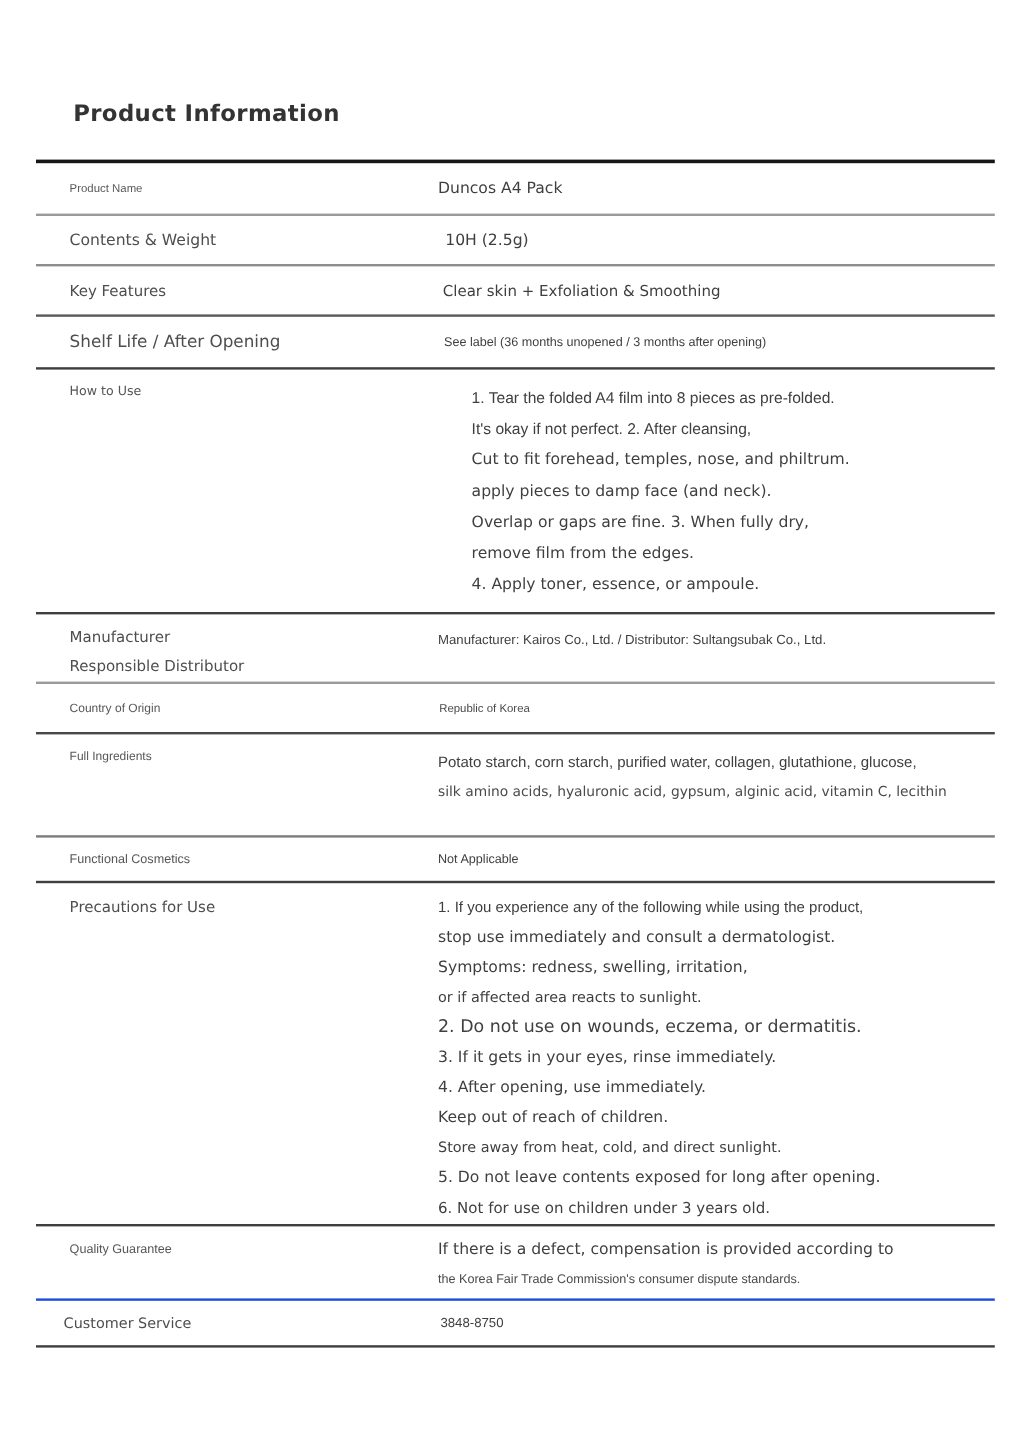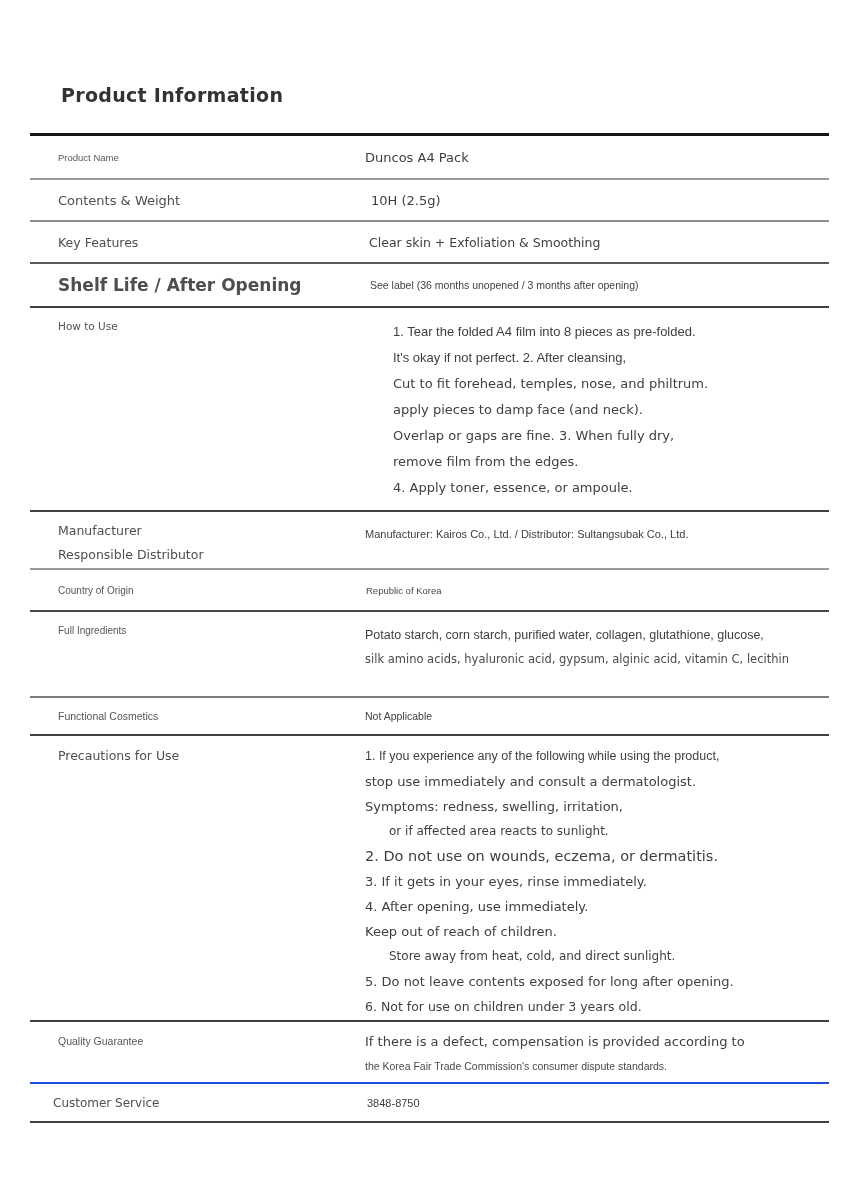--- a/index.html
+++ b/index.html
@@ -32,21 +32,21 @@
   .r2 .lbl { font-size:13px; }
   .r2 .val { font-size:13px; padding-left:6px; }
 
   
   .r3 { height:42px; border-bottom:2px solid #5a5a5a; }
   .r3 .lbl { font-size:12.5px; }
   .r3 .val { font-size:12.5px; padding-left:4px; }
 
   
   .r4 { height:44px; border-bottom:2px solid #3f3f3f; }
-  .r4 .lbl { font-size:17px;font-weight:bold; }
+  .r4 .lbl { font-size:14px; }
   .r4 .val { font-size:10.5px; font-family:"Liberation Sans", sans-serif; padding-left:5px; }
 
   
   .r5 { height:204px; border-bottom:2px solid #3f3f3f; }
   .r5 .lbl { font-size:10.5px; padding-top:12px; color:#555; }
   .r5 .val { padding-top:11px;margin-left:28px; }
   .r5 .val .line { font-size:13px; line-height:26px; }
 
   
   .r6 { height:58px; border-bottom:2px solid #9a9a9a; }
@@ -69,21 +69,21 @@
   
   .r9 { height:38px; border-bottom:2px solid #3f3f3f; }
   .r9 .lbl { font-size:10.5px; color:#565656; font-family:"Liberation Sans", sans-serif; }
   .r9 .val { font-size:10.5px; font-family:"Liberation Sans", sans-serif; }
 
   
   .r10 { height:286px; border-bottom:2px solid #3f3f3f; }
   .r10 .lbl { font-size:12.5px; padding-top:12px; }
   .r10 .val { padding-top:8px; }
   .r10 .val .line { font-size:13px; line-height:25px; }
-  .r10 .val .sm  { font-size:12px;margin-left:24px; }
+  .r10 .val .sm  { font-size:12px; }
   .r10 .val .lg  { font-size:14.5px; }
   .r10 .val .md  { font-size:12.5px; }
 
   
   .r11 { height:62px; border-bottom:2px solid #1d4ed8; }
   .r11 .lbl { font-size:10.5px; padding-top:13px; color:#565656; font-family:"Liberation Sans", sans-serif; }
   .r11 .val { padding-top:8px; }
   .r11 .val .q1 { font-size:13px; line-height:24px; }
   .r11 .val .q2 { font-size:10.5px; line-height:24px; font-family:"Liberation Sans", sans-serif; color:#4a4a4a; }
 

